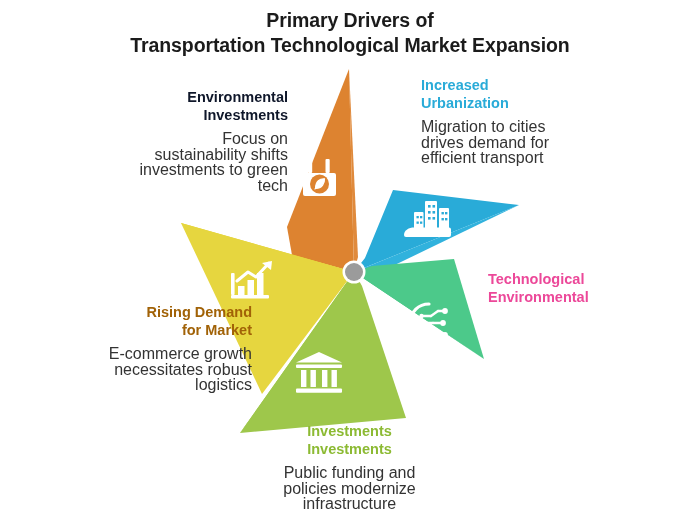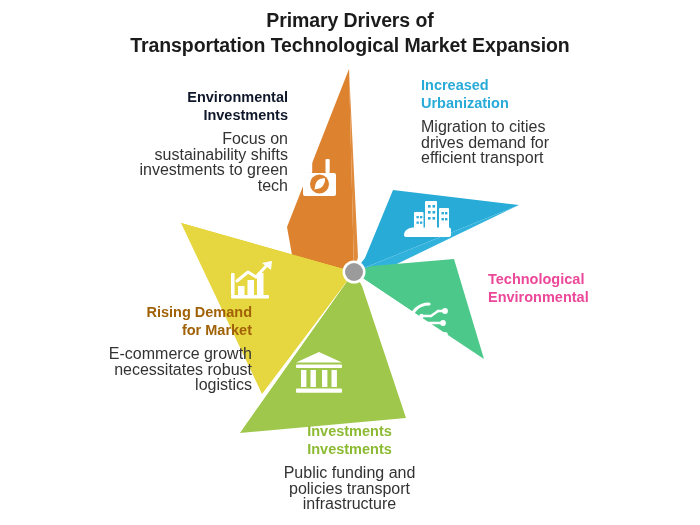--- a/index.html
+++ b/index.html
@@ -216,21 +216,21 @@
       <span>Technological</span><br>
       <span>Environmental</span>
     </div>
   </div>
 
   <div class="block" id="block-government">
     <div class="heading" style="color:#8cba33">
       <span>Investments</span><br>
       <span>Investments</span>
     </div>
-    <p class="body">Public funding and policies transport infrastructure</p>
+    <p class="body">Public funding and policies modernize infrastructure</p>
   </div>
 
   <div class="block" id="block-freight">
     <div class="heading" style="color:#a16207">
       <span>Rising Demand</span><br>
       <span>for Market</span>
     </div>
     <p class="body">E-commerce growth necessitates robust logistics</p>
   </div>
 

